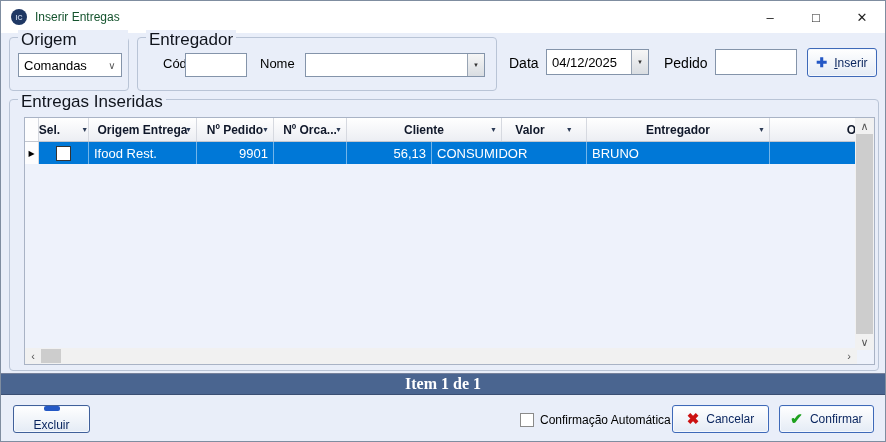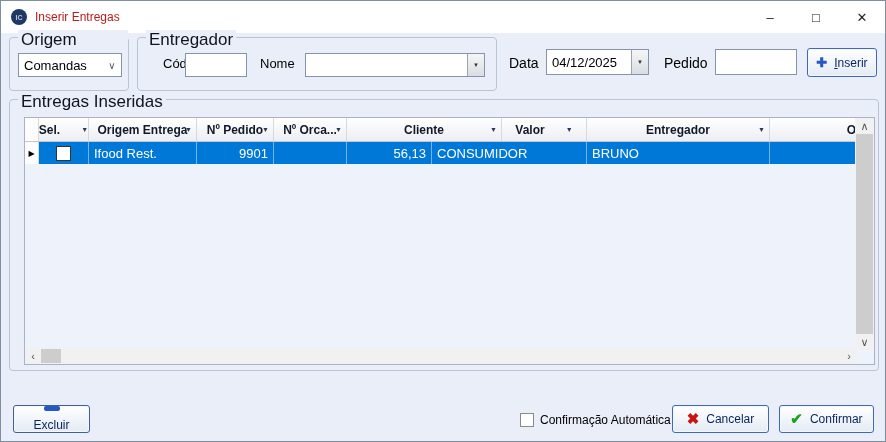--- a/index.html
+++ b/index.html
@@ -5,21 +5,21 @@
   * { margin:0; padding:0; box-sizing:border-box; }
   html,body { width:886px; height:442px; font-family:"Liberation Sans", sans-serif; }
   .window {
     position:relative; width:886px; height:442px; background:#e9eef9;
     border:1px solid #7f8da0; overflow:hidden; font-size:12px; color:#000;
   }
   
   .titlebar { position:absolute; left:0; top:0; width:100%; height:32px; background:#ffffff; display:flex; align-items:center; }
   .app-icon { width:16px; height:16px; border-radius:50%; background:#1f3864; margin:0 8px 0 10px;
               display:flex; align-items:center; justify-content:center; color:#b9c6dd; font-size:7px; font-weight:bold; }
-  .window-title { font-size:12px; color:#b91c1c; }
+  .window-title { font-size:12px; color:#14532d; }
   .winbtns { position:absolute; right:0; top:0; height:32px; display:flex; }
   .winbtn { width:46px; height:32px; display:flex; align-items:center; justify-content:center;
             font-size:13px; color:#222; cursor:default; }
   
   .groupbox { position:absolute; border:1px solid #b9c4d6; border-radius:4px; }
   .groupbox > .glabel { position:absolute; top:-8px; left:8px; background:#e9eef9; padding:0 3px; font-size:17px; color:#10141c; }
   .lbl { font-size:13px; color:#000; position:absolute; }
   .combo { position:absolute; background:#fff; border:1px solid #8494aa; display:flex; align-items:center; }
   .combo .val { flex:1; padding-left:5px; font-size:13px; overflow:hidden; white-space:nowrap; }
   .combo .chev { width:18px; text-align:center; color:#5a5a5a; font-size:10px; }
@@ -194,20 +194,23 @@
           </div>
         <div class="hthumb"></div>
         <div class="hspacer"></div>
         <div class="sbtn">
             <span>›</span>
           </div>
       </div>
     </div>
   </div>
 
+  <div class="statusbar">
+    <span>Item 1 de 1</span>
+  </div>
 
   <div class="footer">
     <div class="btn" style="left:12px; top:10px; width:77px; height:28px;flex-direction:column;">
       <span class="minus-bar"></span>
       <span>Excluir</span>
     </div>
     <div style="position:absolute; left:519px; top:17px;">
       <span class="chkbox"></span><span class="chklabel">Confirmação Automática</span>
     </div>
     <div class="btn blue-border" style="left:671px; top:10px; width:97px; height:28px;">

